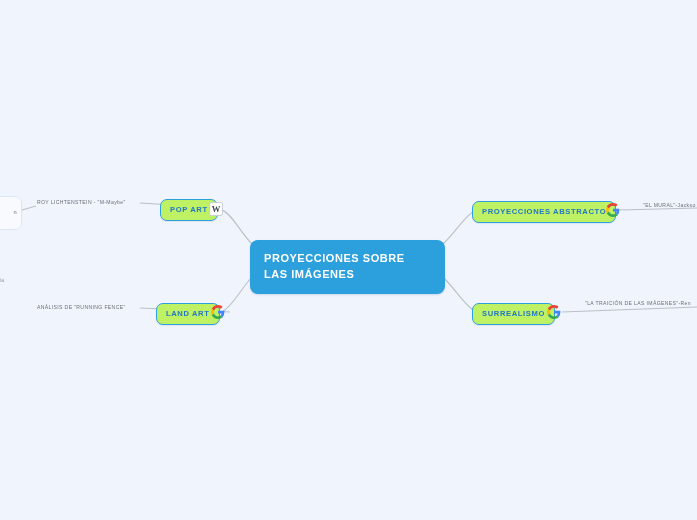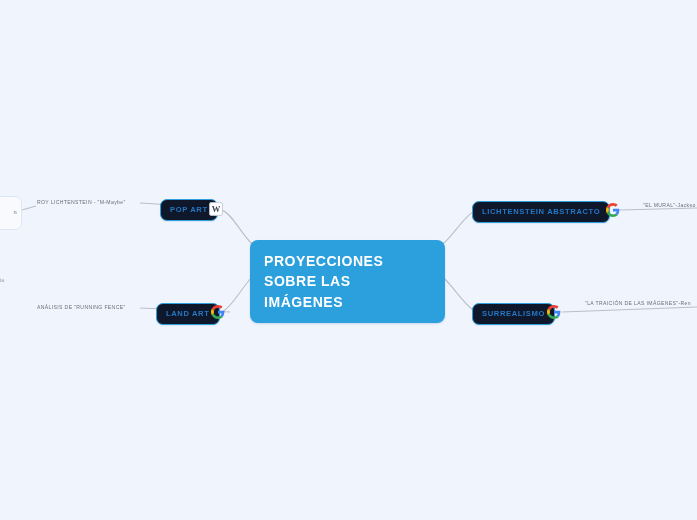--- a/index.html
+++ b/index.html
@@ -11,30 +11,30 @@
   }
   #canvas{position:absolute;left:0;top:0;width:697px;height:520px;}
   #links{position:absolute;left:0;top:0;width:697px;height:520px;pointer-events:none;}
 
   .node{position:absolute;box-sizing:border-box;}
 
   .central{
     background:#2c9fdd;
     border-radius:8px;
     color:#ffffff;
-    font-size:14px;
+    font-size:11px;
     font-weight:bold;
     letter-spacing:.55px;
     line-height:1.45;
     padding:11px 14px;
     box-shadow:0 1px 2px rgba(40,90,150,.18);
   }
 
   .branch{
-    background:#0f172a;
+    background:#bef264;
     border:1.6px solid #2c9fdd;
     border-radius:7px;
     color:#2477c4;
     font-size:7.6px;
     font-weight:bold;
     letter-spacing:.62px;
     line-height:1;
     padding:6px 9px;
     white-space:nowrap;
     text-align:center;
@@ -110,21 +110,21 @@
   </div>
   <span class="icon" style="left:209px;top:202px;">
     <svg viewBox="0 0 14 14">
       <rect x="0.6" y="0.6" width="12.8" height="12.8" rx="1.4" fill="#ffffff" stroke="#c3c9d2" stroke-width="0.9"></rect>
       <text x="7" y="10.1" font-family="Liberation Serif, serif" font-size="8.6" font-weight="bold" fill="#3d4450" text-anchor="middle">W</text>
     </svg>
   </span>
   <div class="caption" style="left:37px;top:200px;">ROY LICHTENSTEIN - "M-Maybe"</div>
 
   <div class="node branch" style="left:472px;top:201px;">
-    <span>LICHTENSTEIN ABSTRACTO</span>
+    <span>PROYECCIONES ABSTRACTO</span>
   </div>
   <span class="icon" style="left:606px;top:203px;">
     <svg viewBox="0 0 48 48">
       <path fill="#EA4335" d="M24 9.5c3.5 0 6.6 1.2 9.1 3.6l6.8-6.8C35.7 2.4 30.2 0 24 0 14.6 0 6.5 5.4 2.6 13.2l7.9 6.2C12.4 13.6 17.7 9.5 24 9.5z"></path>
       <path fill="#4285F4" d="M46.1 24.6c0-1.6-.1-3.2-.4-4.6H24v9.1h12.4c-.5 2.9-2.1 5.3-4.6 7l7.2 5.6c4.2-3.9 6.6-9.6 6.6-17.1z"></path>
       <path fill="#FBBC05" d="M10.5 28.6c-.5-1.4-.8-2.9-.8-4.6s.3-3.2.8-4.6l-7.9-6.2C1 16.5 0 20.1 0 24s1 7.5 2.6 10.8l7.9-6.2z"></path>
       <path fill="#34A853" d="M24 48c6.5 0 11.9-2.1 15.9-5.8l-7.2-5.6c-2.1 1.4-4.8 2.3-8.7 2.3-6.3 0-11.6-4.1-13.5-9.8l-7.9 6.2C6.5 42.6 14.6 48 24 48z"></path>
     </svg>
   </span>
   <div class="caption" style="left:643px;top:203px;">"EL MURAL"-Jackso</div>

